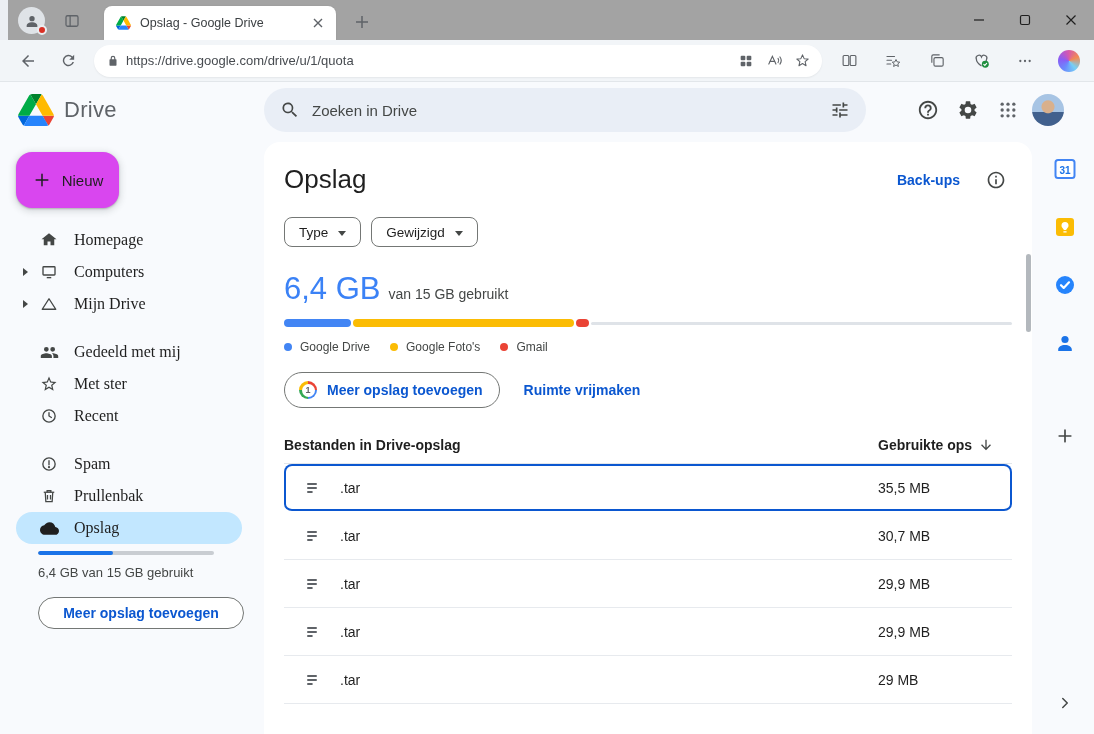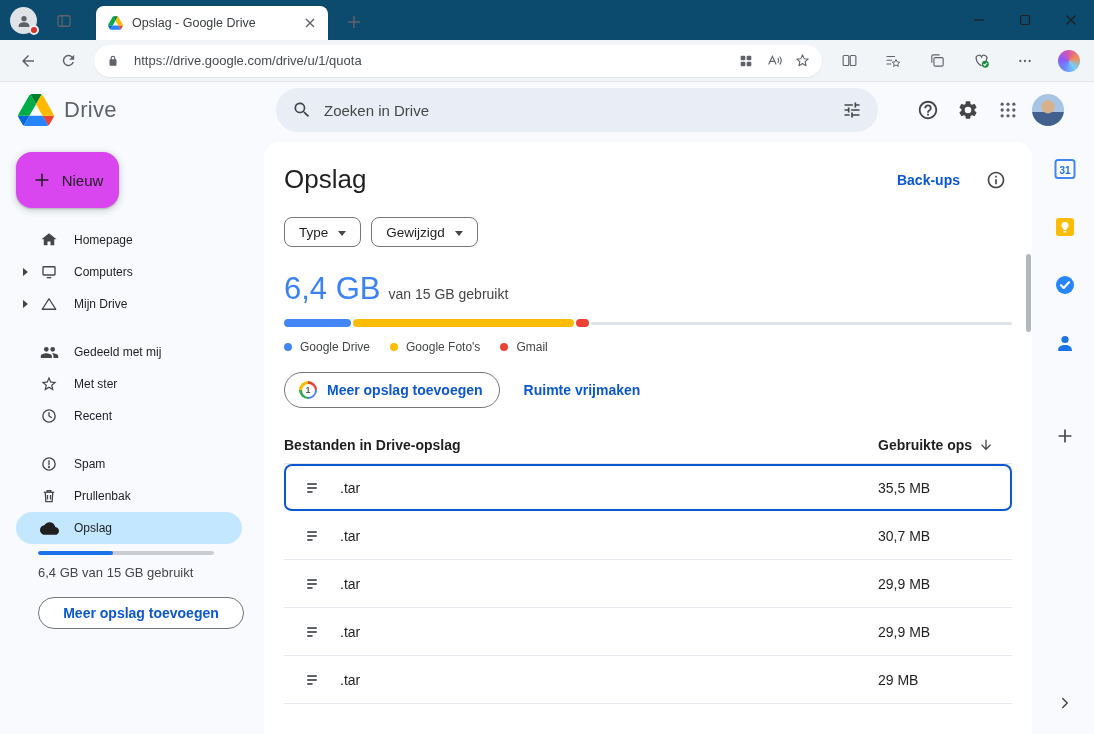--- a/index.html
+++ b/index.html
@@ -4,63 +4,63 @@
 <style>
   * { margin:0; padding:0; box-sizing:border-box; }
   html,body { width:1094px; height:734px; overflow:hidden; }
   body { font-family:"Liberation Sans","DejaVu Sans",sans-serif; background:#eceff3; color:#1f1f1f; }
   button { font-family:inherit; cursor:pointer; }
   svg { display:block; }
 
   .win { position:relative; width:1094px; height:734px; }
 
   
-  .tabstrip { position:absolute; top:0; left:0; right:0; height:40px; background:#0c4a6e; }
+  .tabstrip { position:absolute; top:0; left:8px; right:0; height:40px; background:#a3a3a3; }
   .profile-btn { position:absolute; left:10px; top:7px; width:27px; height:27px; border-radius:50%; background:#dfe3e7; display:grid; place-items:center; border:none; }
   .profile-badge { position:absolute; right:-2px; bottom:-1px; width:10px; height:10px; border-radius:50%; background:#d93025; border:2px solid #e9edf1; }
   .tabactions-btn { position:absolute; left:52px; top:9px; width:24px; height:24px; display:grid; place-items:center; border:none; background:none; }
   .tab { position:absolute; left:96px; top:6px; width:232px; height:34px; background:#fff; border-radius:8px 8px 0 0; display:flex; align-items:center; padding:0 8px 0 12px; box-shadow:0 0 2px rgba(0,0,0,.08); }
   .tab-title { flex:1; font-size:12.5px; color:#3c4043; white-space:nowrap; overflow:hidden; margin-left:9px; }
   .tab-close { width:20px; height:20px; border:none; background:none; display:grid; place-items:center; border-radius:4px; }
   .newtab-btn { position:absolute; left:342px; top:10px; width:24px; height:24px; border:none; background:none; display:grid; place-items:center; }
   .win-controls { position:absolute; right:0; top:0; height:40px; display:flex; }
   .win-controls button { width:46px; height:40px; border:none; background:none; display:grid; place-items:center; }
 
   
   .toolbar { position:absolute; top:40px; left:0; right:0; height:42px; background:#f2f5f8; border-bottom:1px solid #e2e6ea; display:flex; align-items:center; }
   .tb-btn { width:32px; height:32px; border:none; background:none; display:grid; place-items:center; border-radius:6px; }
   .tb-back { margin-left:12px; }
   .tb-refresh { margin-left:8px; }
   .addr { flex:1; height:32px; margin-left:10px; background:#fff; border-radius:16px; display:flex; align-items:center; padding:0 6px 0 12px; box-shadow:0 1px 2px rgba(0,0,0,.06); }
-  .addr-url { flex:1; font-size:13px; color:#474b50; margin-left:8px; white-space:nowrap; overflow:hidden;padding-left:6px; }
+  .addr-url { flex:1; font-size:13px; color:#474b50; white-space:nowrap; overflow:hidden;padding-left:6px; }
   .addr .tb-btn { width:28px; height:28px; }
   .tb-right { display:flex; align-items:center; gap:10px; margin:0 8px 0 10px; }
   .tb-right .tb-btn { width:34px; }
   .copilot { width:22px; height:22px; border-radius:50%; background:conic-gradient(from 210deg,#6a8bfd,#8a5cf5,#d557b0,#f28b54,#76d0f6,#6a8bfd); }
 
   
   .drive { position:absolute; top:82px; left:0; right:0; bottom:0; background:#f8fafd; overflow:hidden; }
-  .dheader { height:56px; display:flex; align-items:center;gap:12px; }
+  .dheader { height:56px; display:flex; align-items:center; }
   .brand { width:264px; display:flex; align-items:center; gap:10px; padding-left:18px; }
   .brand-name { font-size:22px; color:#5f6368; letter-spacing:.3px; }
   .search { width:602px; height:44px; background:#e9eef6; border-radius:24px; display:flex; align-items:center; gap:12px; padding:10px 16px; }
   .search input { flex:1; border:none; background:none; outline:none; font-size:15px; color:#1f1f1f; font-family:inherit; }
   .search input::placeholder { color:#444746; opacity:1; }
   .hdr-icons { margin-left:auto; display:flex; align-items:center; padding-right:26px; }
   .hdr-btn { width:40px; height:40px; border:none; background:none; display:grid; place-items:center; border-radius:50%; }
   .avatar { width:32px; height:32px; border-radius:50%; border:none; background:
       radial-gradient(circle at 50% 40%, #d9b08c 0 6px, rgba(0,0,0,0) 7px),
       linear-gradient(180deg,#a7c4e4 0 55%, #41608d 55% 100%); }
 
   
   .sidebar { position:absolute; left:0; top:56px; width:256px; bottom:0; }
   .new-btn { margin:14px 0 0 16px; width:103px; height:56px; border:none; border-radius:16px; background:#d946ef;
       box-shadow:0 1px 2px rgba(60,64,67,.3), 0 2px 6px 2px rgba(60,64,67,.15);
       display:flex; align-items:center; justify-content:center; gap:10px; font-size:15px; color:#1f1f1f; }
-  .nav { margin-top:16px; font-size:12px; }
+  .nav { margin-top:16px; font-size:16px;font-family:Liberation Serif, serif; }
   .nav-item { position:relative; height:32px; margin:0 14px 0 16px; border-radius:16px; display:flex; align-items:center; cursor:pointer; }
   .nav-item.selected { background:#c2e7ff; }
   .chev { position:absolute; left:7px; width:0; height:0; border-left:5px solid #444746; border-top:4px solid transparent; border-bottom:4px solid transparent; }
   .nico { width:20px; margin-left:23px; display:grid; place-items:center; }
   .nlabel { margin-left:15px; color:#1f1f1f; }
   .nav-gap { height:16px; }
   .sb-bar { margin:7px 0 0 38px; width:176px; height:4px; border-radius:2px; background:#c9cdd2; overflow:hidden; }
   .sb-fill { height:100%; border-radius:2px; background:#1a73e8; }
   .sb-text { margin:10px 0 0 38px; font-size:13px; color:#444746; }
   .sb-buy { margin:17px 0 0 38px; width:206px; height:32px; border-radius:16px; border:1px solid #747775; background:#fff; color:#0b57d0; font-size:14px; font-weight:bold; }

